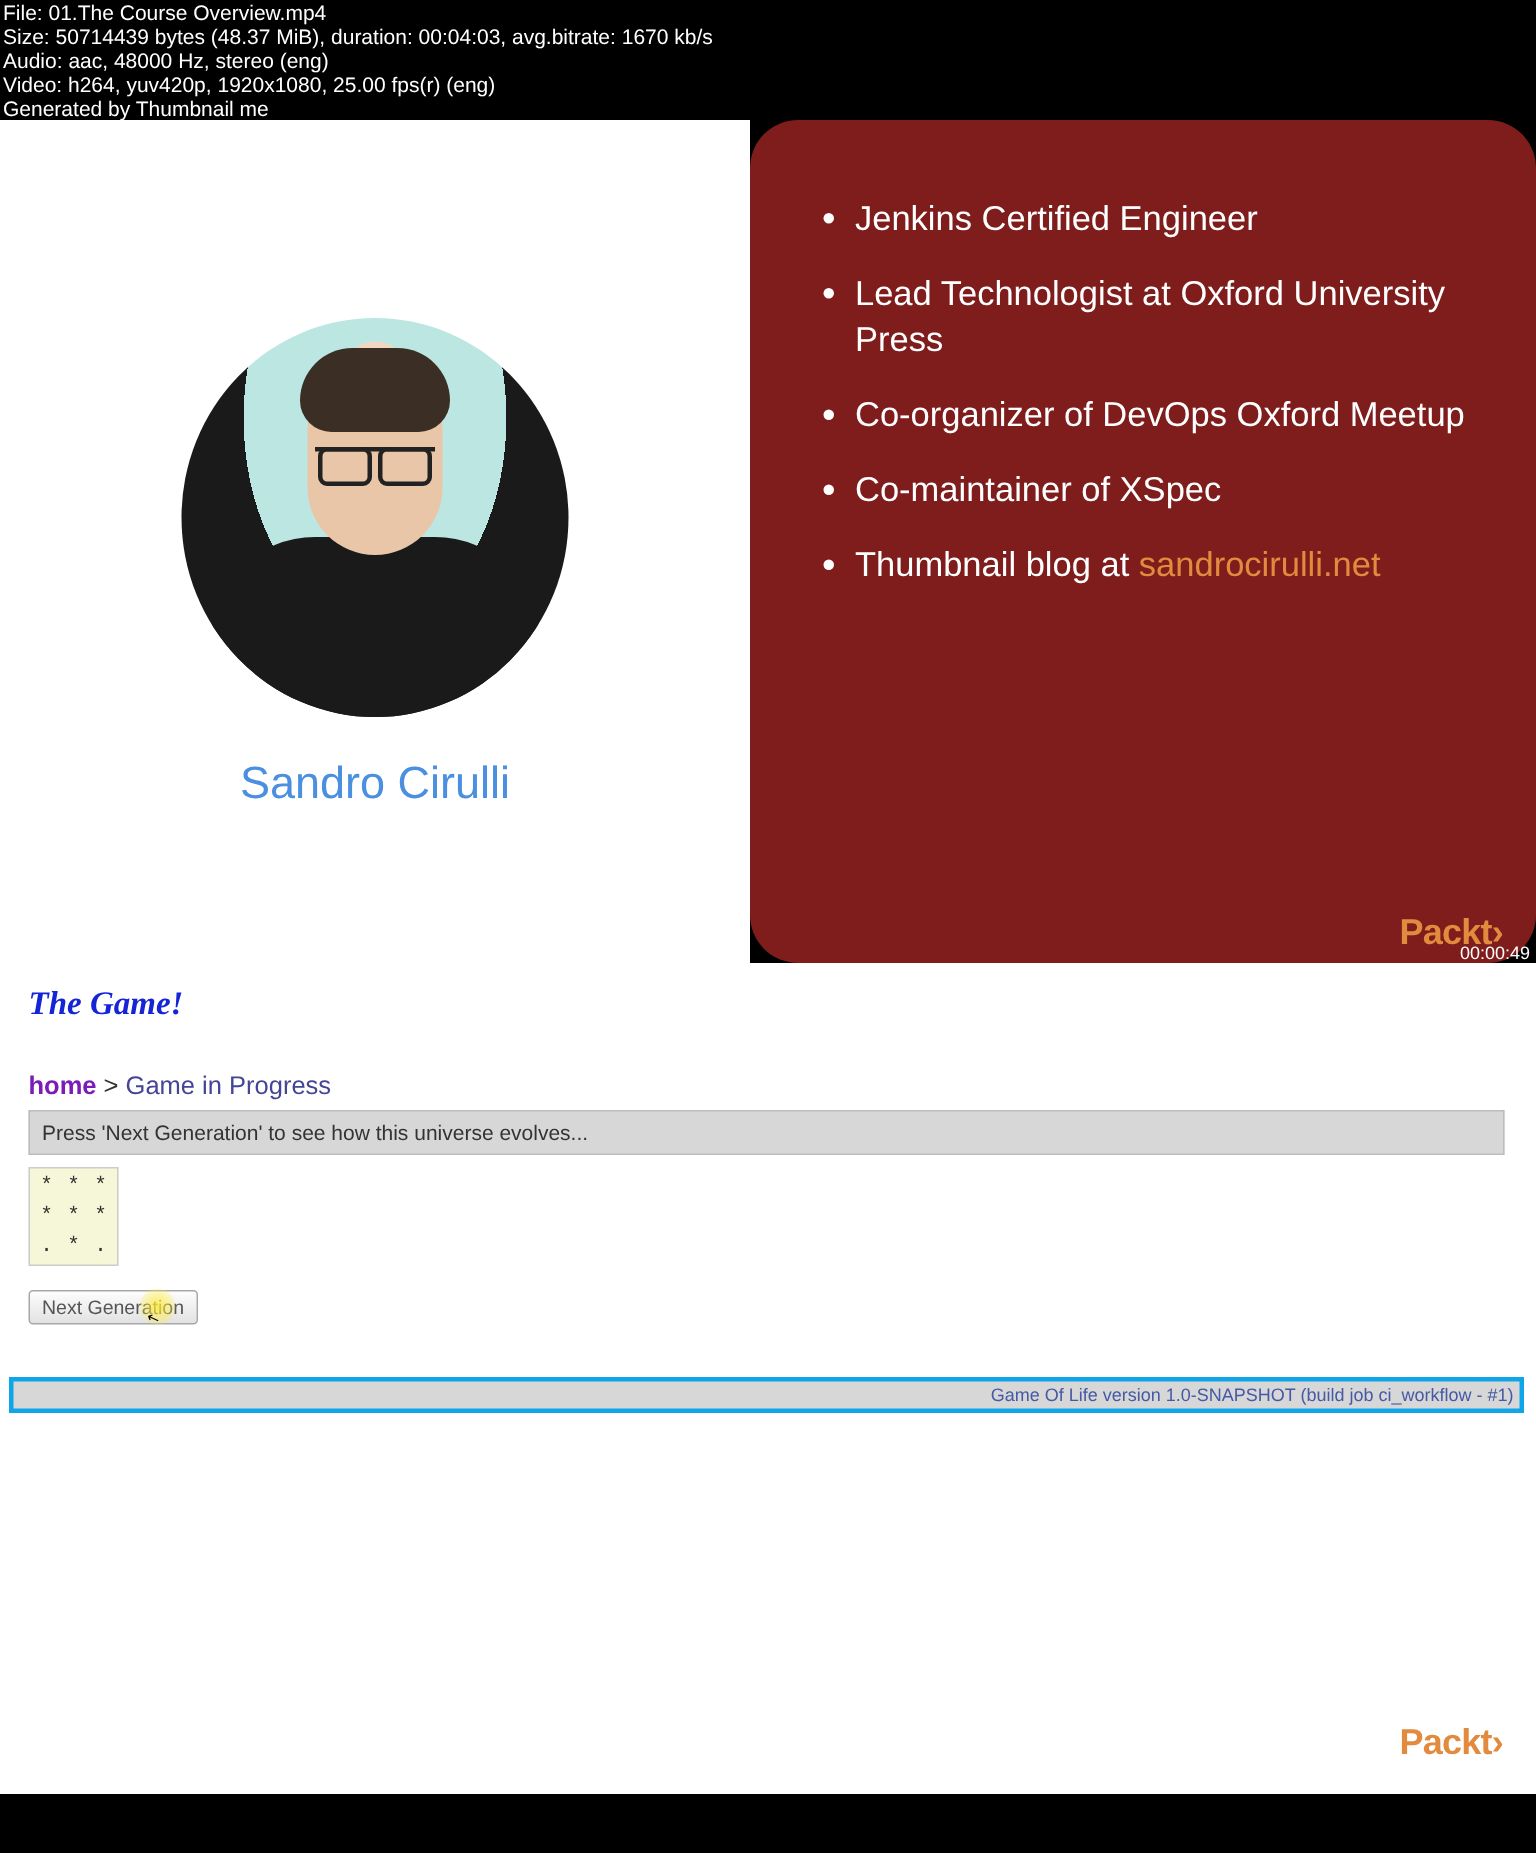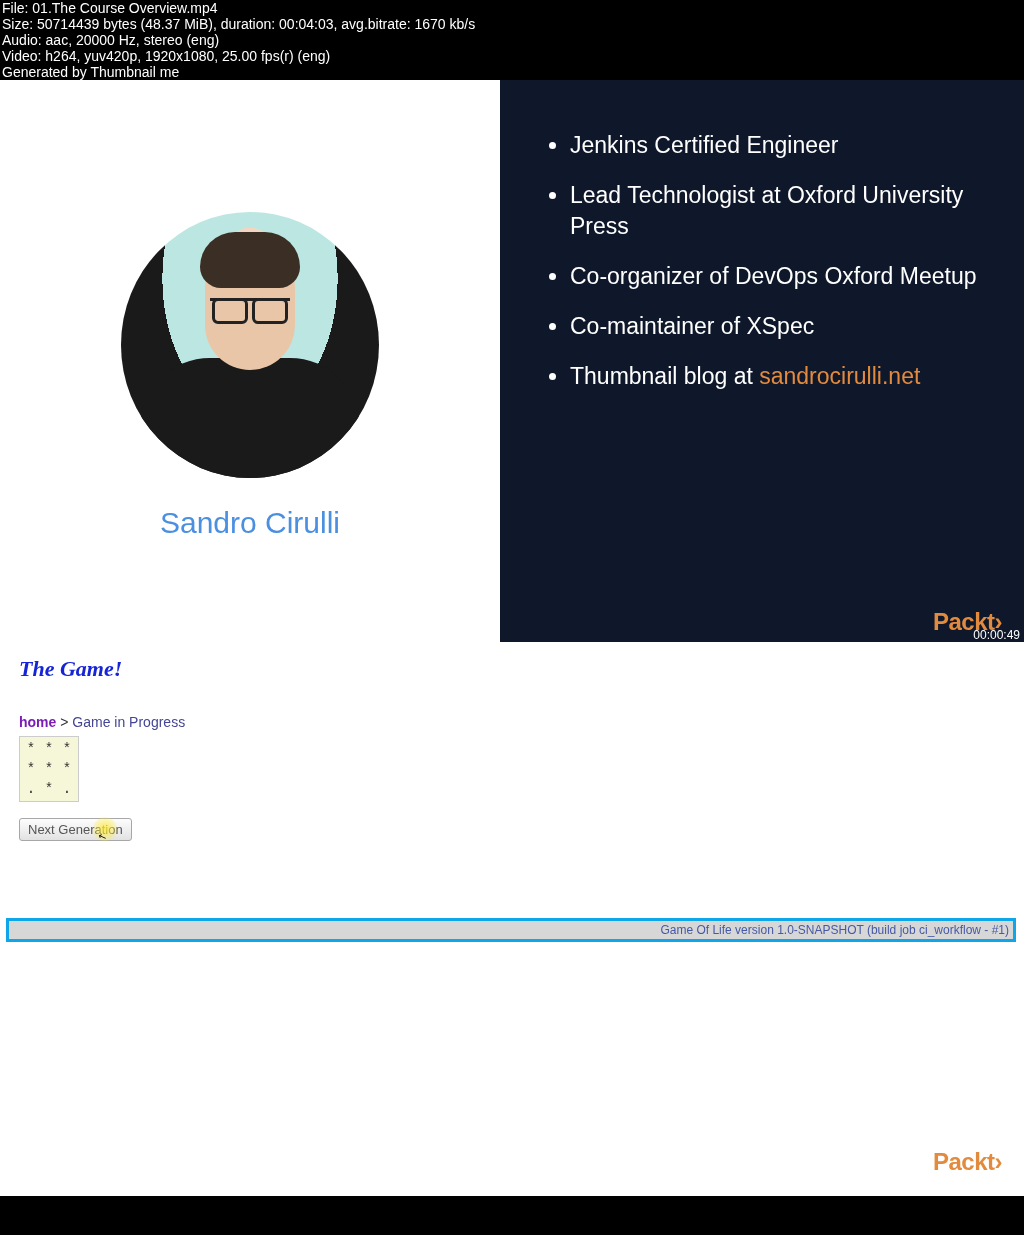--- a/index.html
+++ b/index.html
@@ -83,24 +83,25 @@
     background: #1a1a1a;
     border-radius: 70px 70px 0 0;
   }
   .author-name {
     color: #4a8fe0;
     font-size: 30px;
     font-family: "Segoe UI Light", "Segoe UI", Arial, sans-serif;
   }
   .frame1-right {
     flex: 1;
-    background: #0f172a;
+    background: #7f1d1d;
     color: #fff;
     padding: 50px 11px 20px 40px;
     position: relative;
+    border-radius: 32px;
   }
   .bullets {
     list-style: disc;
     padding-left: 30px;
   }
   .bullets li {
     font-size: 23px;
     line-height: 1.35;
     margin-bottom: 19px;
     font-family: "Segoe UI", Arial, sans-serif;
@@ -135,21 +136,21 @@
   }
   .game-title {
     color: #1524d7;
     font-style: italic;
     font-weight: bold;
     font-size: 22px;
     margin: 6px 0 14px 0;
     font-family: Georgia, serif;
   }
   .breadcrumb {
-    font-size: 14px;
+    font-size: 17px;
     margin-bottom: 6px;
     margin-top: 32px;
   }
   .breadcrumb-home {
     color: #7a1cb5;
     font-weight: bold;
   }
   .breadcrumb-sep { color: #333; }
   .breadcrumb-current { color: #454596; }
   .instruction-bar {
@@ -226,21 +227,21 @@
     height: 39px;
     position: relative;
   }
 </style>
 </head>
 <body>
 
 <div class="metadata">
   <div>File: 01.The Course Overview.mp4</div>
   <div>Size: 50714439 bytes (48.37 MiB), duration: 00:04:03, avg.bitrate: 1670 kb/s</div>
-  <div>Audio: aac, 20000 Hz, stereo (eng)</div>
+  <div>Audio: aac, 48000 Hz, stereo (eng)</div>
   <div>Video: h264, yuv420p, 1920x1080, 25.00 fps(r) (eng)</div>
   <div>Generated by Thumbnail me</div>
 </div>
 
 <div class="frame-container">
   <div class="frame1">
     <div class="frame1-left">
       <div class="avatar">
         <div class="avatar-shirt"></div>
         <div class="avatar-face"></div>
@@ -262,20 +263,21 @@
       <div class="packt-logo">Packt›</div>
     </div>
     <div class="timestamp">00:00:49</div>
   </div>
 
   <div class="frame2">
     <div class="game-title">The Game!</div>
     <div class="breadcrumb">
       <span class="breadcrumb-home">home</span><span class="breadcrumb-sep"> &gt; </span><span class="breadcrumb-current">Game in Progress</span>
     </div>
+    <div class="instruction-bar">Press 'Next Generation' to see how this universe evolves...</div>
 
     <div class="grid">
       <div class="grid-row">
         <div class="cell">*</div>
         <div class="cell">*</div>
         <div class="cell">*</div>
       </div>
       <div class="grid-row">
         <div class="cell">*</div>
         <div class="cell">*</div>

